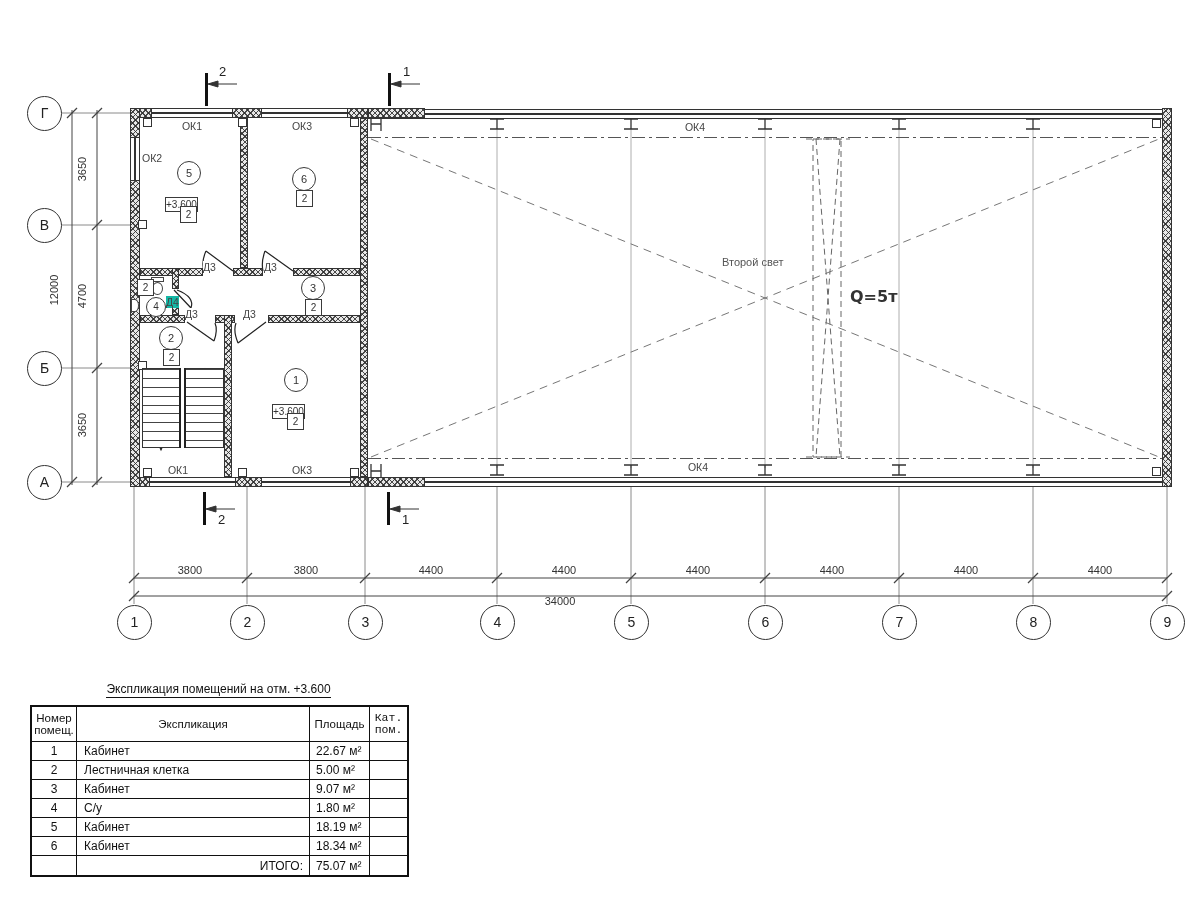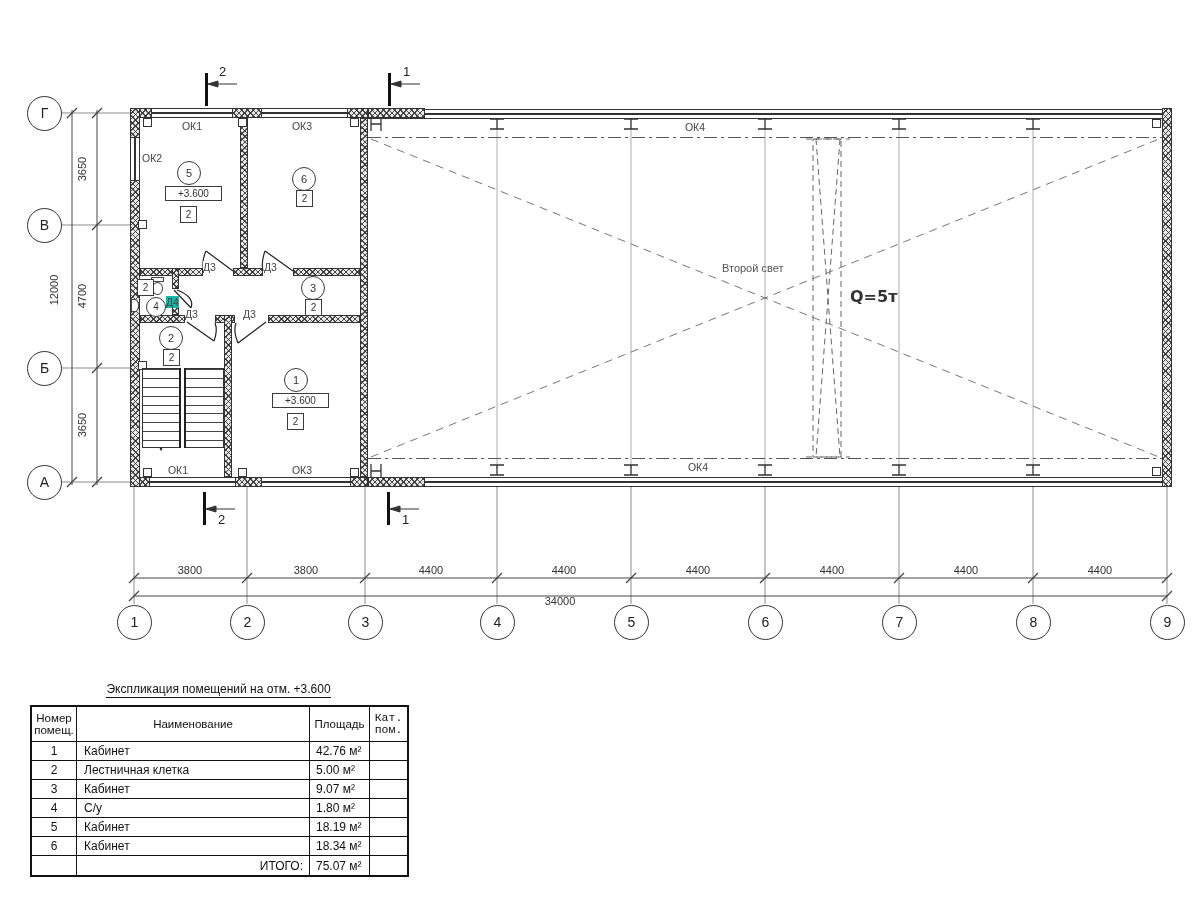--- a/index.html
+++ b/index.html
@@ -16,21 +16,21 @@
   .win-h{position:absolute;height:10px;background:
       linear-gradient(to bottom, transparent calc(50% - .6px), #333 calc(50% - .6px) calc(50% + .6px), transparent 0),#fff;
       border-top:1.4px solid #333;border-bottom:1.4px solid #333;box-sizing:border-box;}
   .win-v{position:absolute;width:10px;background:
       linear-gradient(to right, transparent calc(50% - .6px), #333 calc(50% - .6px) calc(50% + .6px), transparent 0),#fff;
       border-left:1.4px solid #333;border-right:1.4px solid #333;box-sizing:border-box;}
   .csq{position:absolute;width:9px;height:9px;border:1px solid #333;background:#fff;box-sizing:border-box;}
   .rc{position:absolute;width:22px;height:22px;border:1px solid #3a3a3a;border-radius:50%;
       font-size:11px;line-height:22px;text-align:center;color:#333;background:#fff;}
   .rc.small{width:18px;height:18px;line-height:18px;font-size:10px;}
-  .rbox{position:absolute;border:1px solid #3a3a3a;font-size:10px;padding:1px 12px;color:#333;background:#fff;white-space:nowrap;}
+  .rbox{position:absolute;border:1px solid #3a3a3a;font-size:10px;padding:1px 0;color:#333;background:#fff;white-space:nowrap;margin-top:11px;}
   .rsq{position:absolute;width:15px;height:15px;border:1px solid #3a3a3a;font-size:10px;line-height:15px;
       text-align:center;color:#333;background:#fff;}
   .lbl{position:absolute;font-size:10.5px;color:#444;white-space:nowrap;}
   .dimlbl{position:absolute;font-size:11px;color:#333;white-space:nowrap;text-align:center;width:40px;}
   .vdim{position:absolute;width:60px;height:16px;font-size:11px;color:#333;text-align:center;transform:rotate(-90deg);}
   .bubble{position:absolute;width:33px;height:33px;border:1.3px solid #333;border-radius:50%;
       text-align:center;line-height:33px;font-size:14px;color:#222;background:#fff;}
   .secline{position:absolute;width:3px;background:#111;}
   .secnum{position:absolute;font-size:13px;color:#222;}
   .title{position:absolute;left:440px;top:36px;width:430px;text-align:center;font-size:13.5px;
@@ -217,21 +217,21 @@
   <div class="lbl" style="left:282px;top:464px;width:40px;text-align:center">ОК3</div>
   <div class="lbl" style="left:672px;top:121px;width:46px;text-align:center">ОК4</div>
   <div class="lbl" style="left:675px;top:461px;width:46px;text-align:center">ОК4</div>
 
   <div class="lbl" style="left:203px;top:261px;background:#fff">Д3</div>
   <div class="lbl" style="left:264px;top:261px;background:#fff">Д3</div>
   <div class="lbl" style="left:185px;top:308px;background:#fff">Д3</div>
   <div class="lbl" style="left:243px;top:308px;background:#fff">Д3</div>
   <div class="lbl" style="left:166px;top:296px;background:#14b8a6">Д4</div>
 
-  <div class="hall-note" style="left:722px;top:262px">Второй свет</div>
+  <div class="hall-note" style="left:722px;top:256px">Второй свет</div>
   <div class="crane-q" style="left:850px;top:287px">Q=5т</div>
 
   <div class="secline" style="left:205px;top:73px;height:33px"></div>
   <div class="secnum" style="left:219px;top:64px">2</div>
   <div class="secline" style="left:388px;top:73px;height:33px"></div>
   <div class="secnum" style="left:403px;top:64px">1</div>
   <div class="secline" style="left:203px;top:492px;height:33px"></div>
   <div class="secnum" style="left:218px;top:512px">2</div>
   <div class="secline" style="left:387px;top:492px;height:33px"></div>
   <div class="secnum" style="left:402px;top:512px">1</div>
@@ -264,29 +264,29 @@
   <div class="bubble" style="left:27px;top:96px">Г</div>
   <div class="bubble" style="left:27px;top:208px">В</div>
   <div class="bubble" style="left:27px;top:351px">Б</div>
   <div class="bubble" style="left:27px;top:465px">А</div>
 
   <div class="tbl-title"><span>Экспликация помещений на отм. +3.600</span></div>
   <div class="tbl">
     <div class="c hd">
         <span><span>Номер</span><br><span>помещ.</span></span>
       </div>
-    <div class="c hd">Наименование</div>
+    <div class="c hd">Экспликация</div>
     <div class="c hd">Площадь</div>
     <div class="c hd">
         <span><span>Кат.</span><br><span>пом.</span></span>
       </div>
 
     <div class="c rw num">1</div>
     <div class="c rw nm">Кабинет</div>
-    <div class="c rw ar">42.76 м²</div>
+    <div class="c rw ar">22.67 м²</div>
     <div class="c rw"></div>
 
     <div class="c rw num">2</div>
     <div class="c rw nm">Лестничная клетка</div>
     <div class="c rw ar">5.00 м²</div>
     <div class="c rw"></div>
 
     <div class="c rw num">3</div>
     <div class="c rw nm">Кабинет</div>
     <div class="c rw ar">9.07 м²</div>

